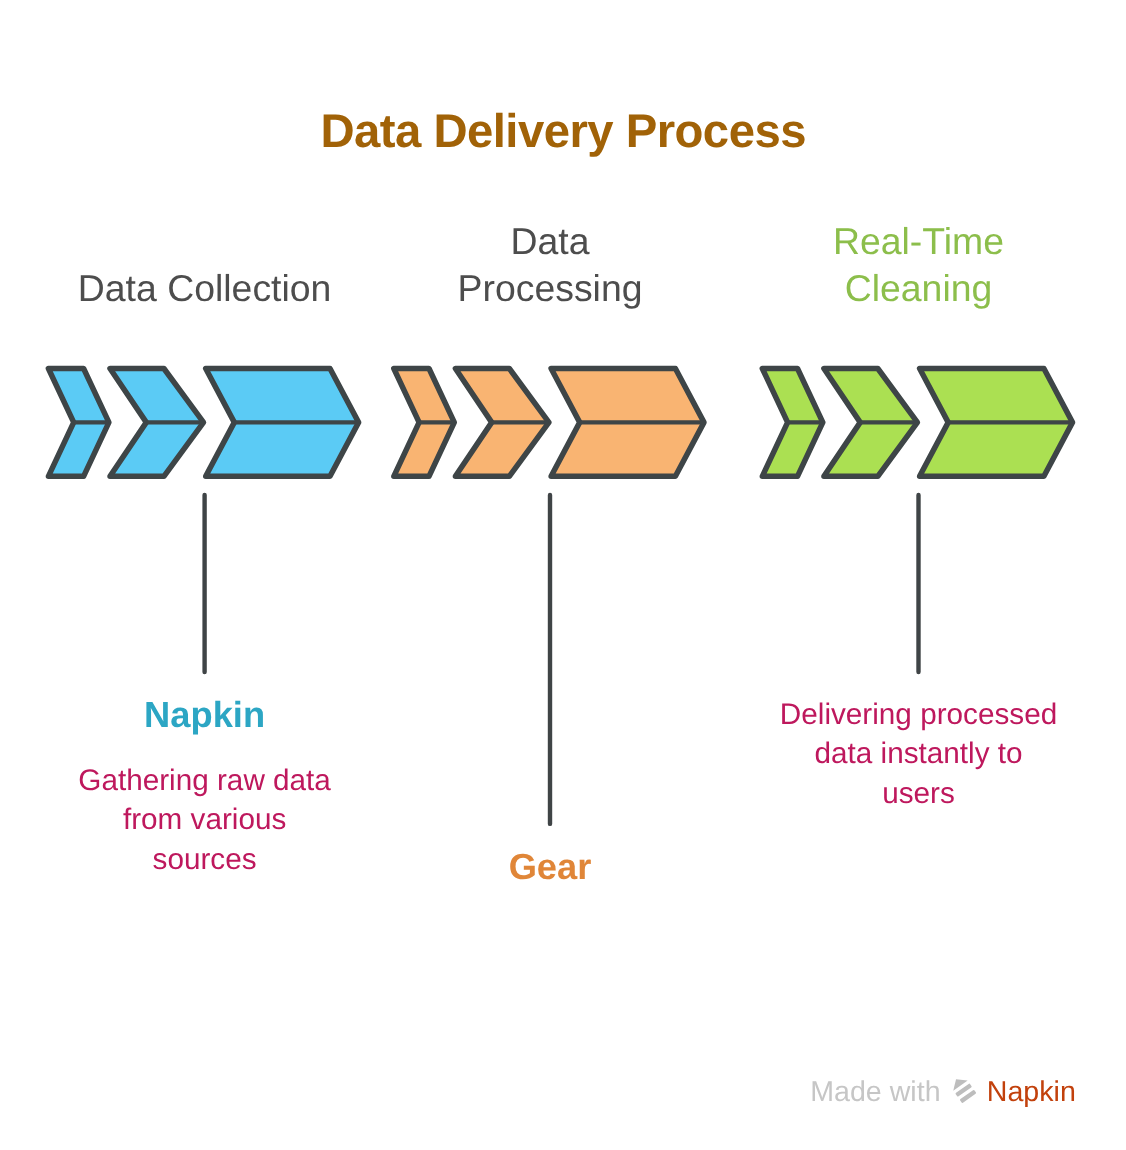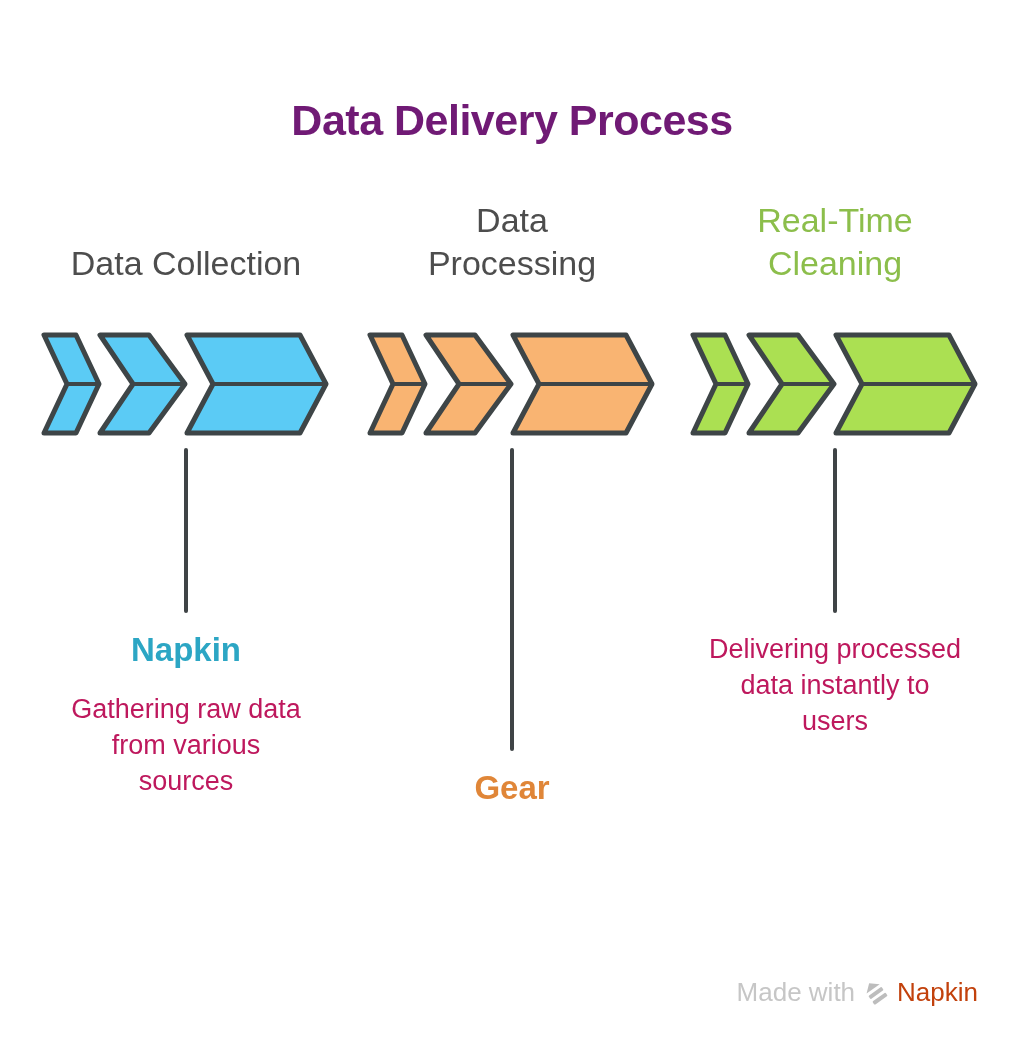--- a/index.html
+++ b/index.html
@@ -16,30 +16,30 @@
   }
   .diagram-title {
     position: absolute;
     top: 96px;
     left: 0;
     width: 100%;
     text-align: center;
     font-size: 43px;
     font-weight: 700;
     letter-spacing: -0.5px;
-    color: #701a75;
+    color: #a16207;
   }
   .column {
     position: absolute;
     top: 180px;
     height: 840px;
     width: 320px;
   }
   .col-0 { left: 26px; }
-  .col-1 { left: 352px; }
+  .col-1 { left: 340px; }
   .col-2 { left: 675px; }
 
   .col-header {
     position: absolute;
     top: 0; left: 0; right: 0;
     height: 105px;
     display: flex;
     align-items: flex-end;
     justify-content: center;
     text-align: center;
@@ -83,21 +83,20 @@
     font-size: 27px;
     line-height: 36px;
     color: #be185d;
     white-space: pre-line;
   }
   .watermark {
     position: absolute;
     right: 46px;
     bottom: 37px;
     display: flex;
-    align-items: center;
     gap: 9px;
     font-size: 26px;
     color: #c6c6c6;
   }
   .watermark .brand { color: #c2410c; }
   .napkin-logo { width: 24px; height: 28px; }
 </style>
 </head>
 <body>
 

